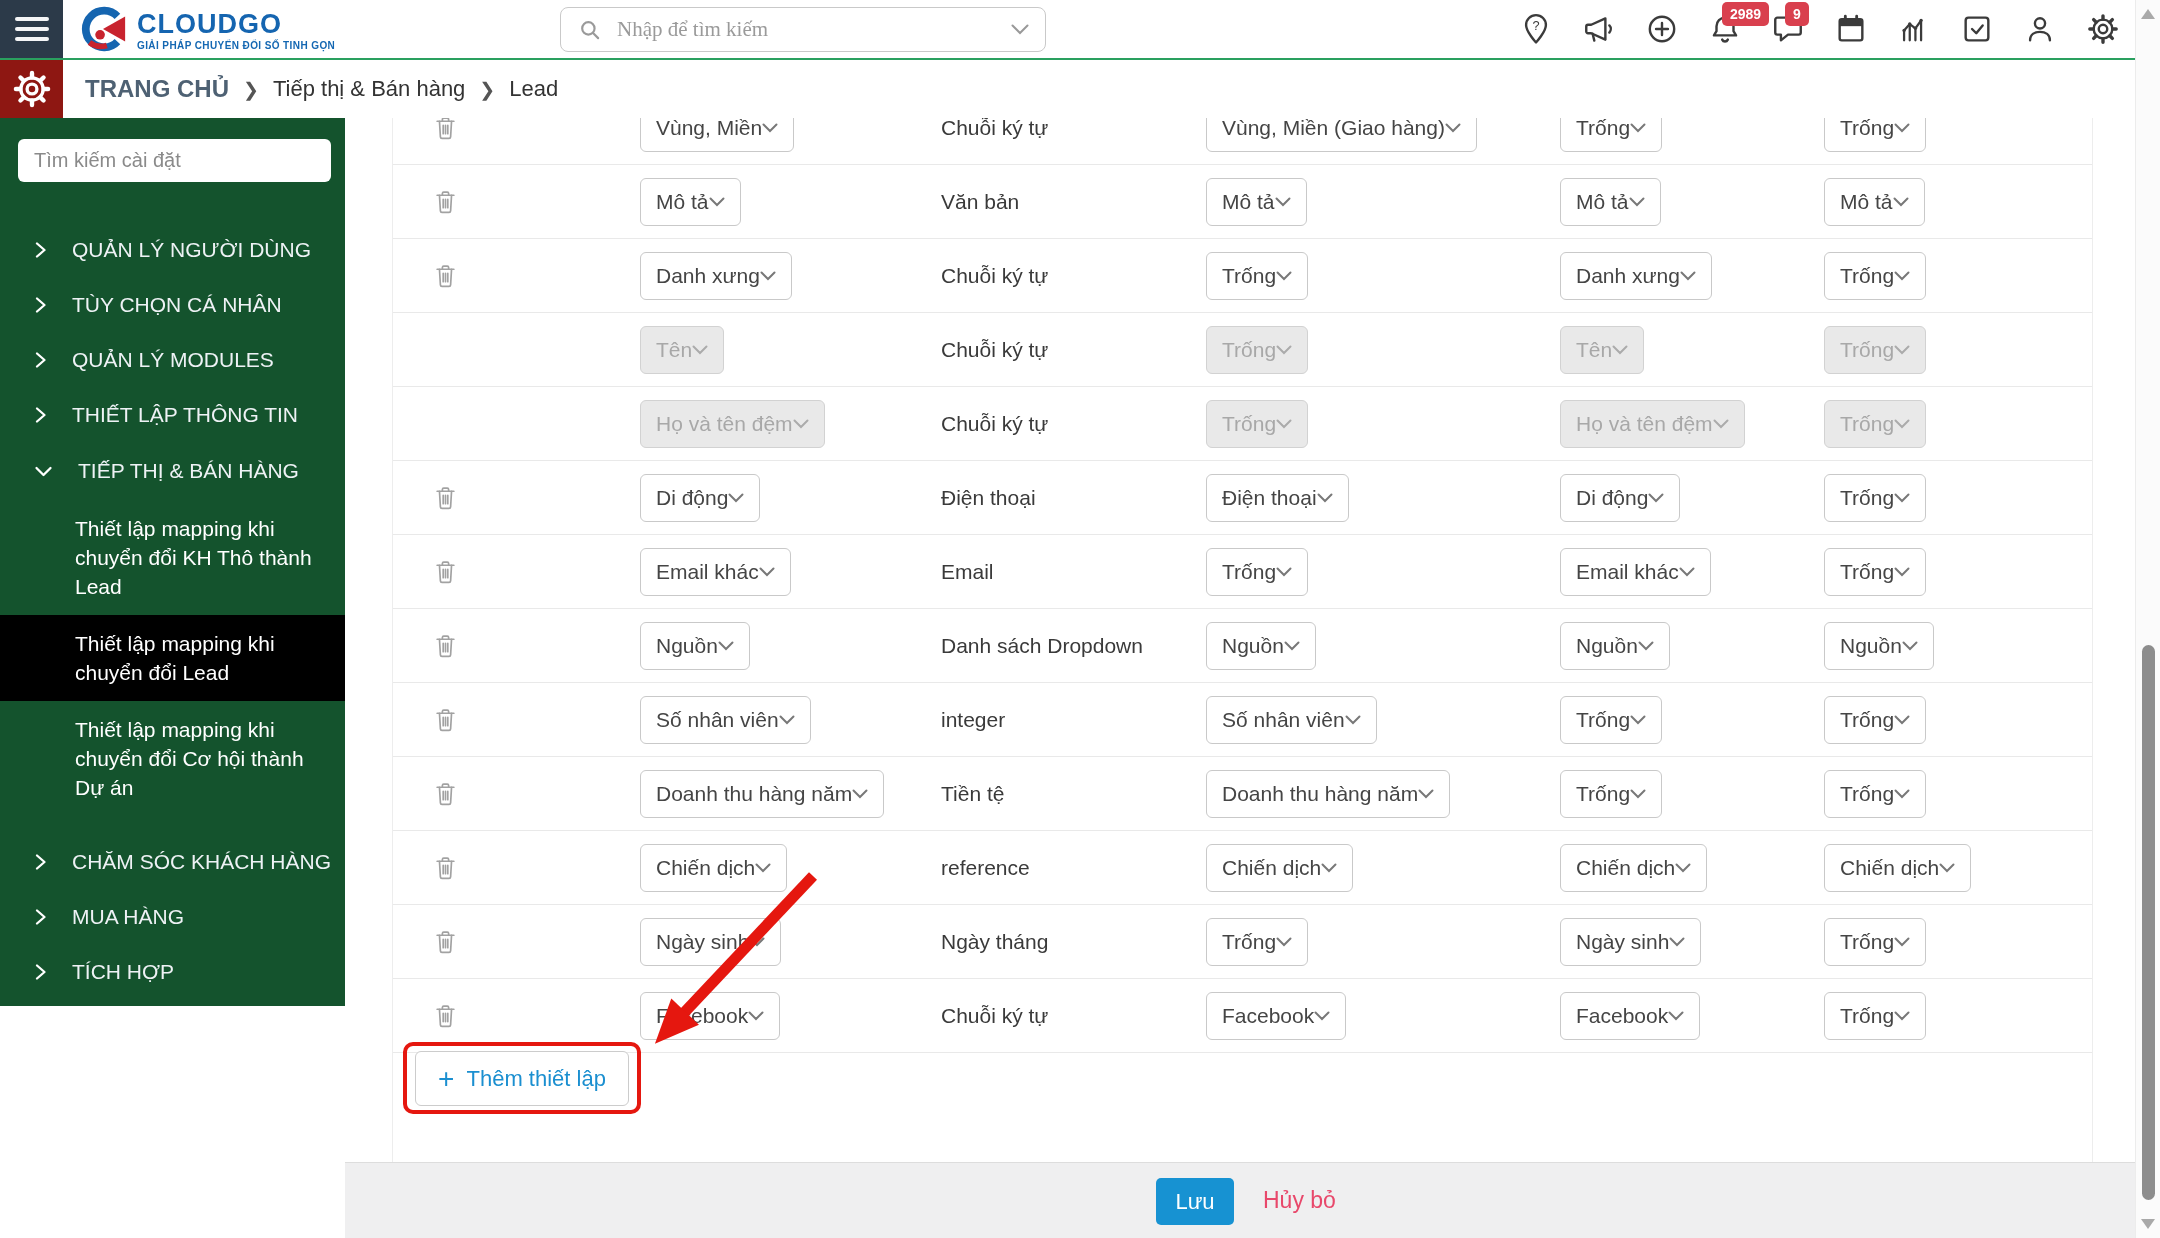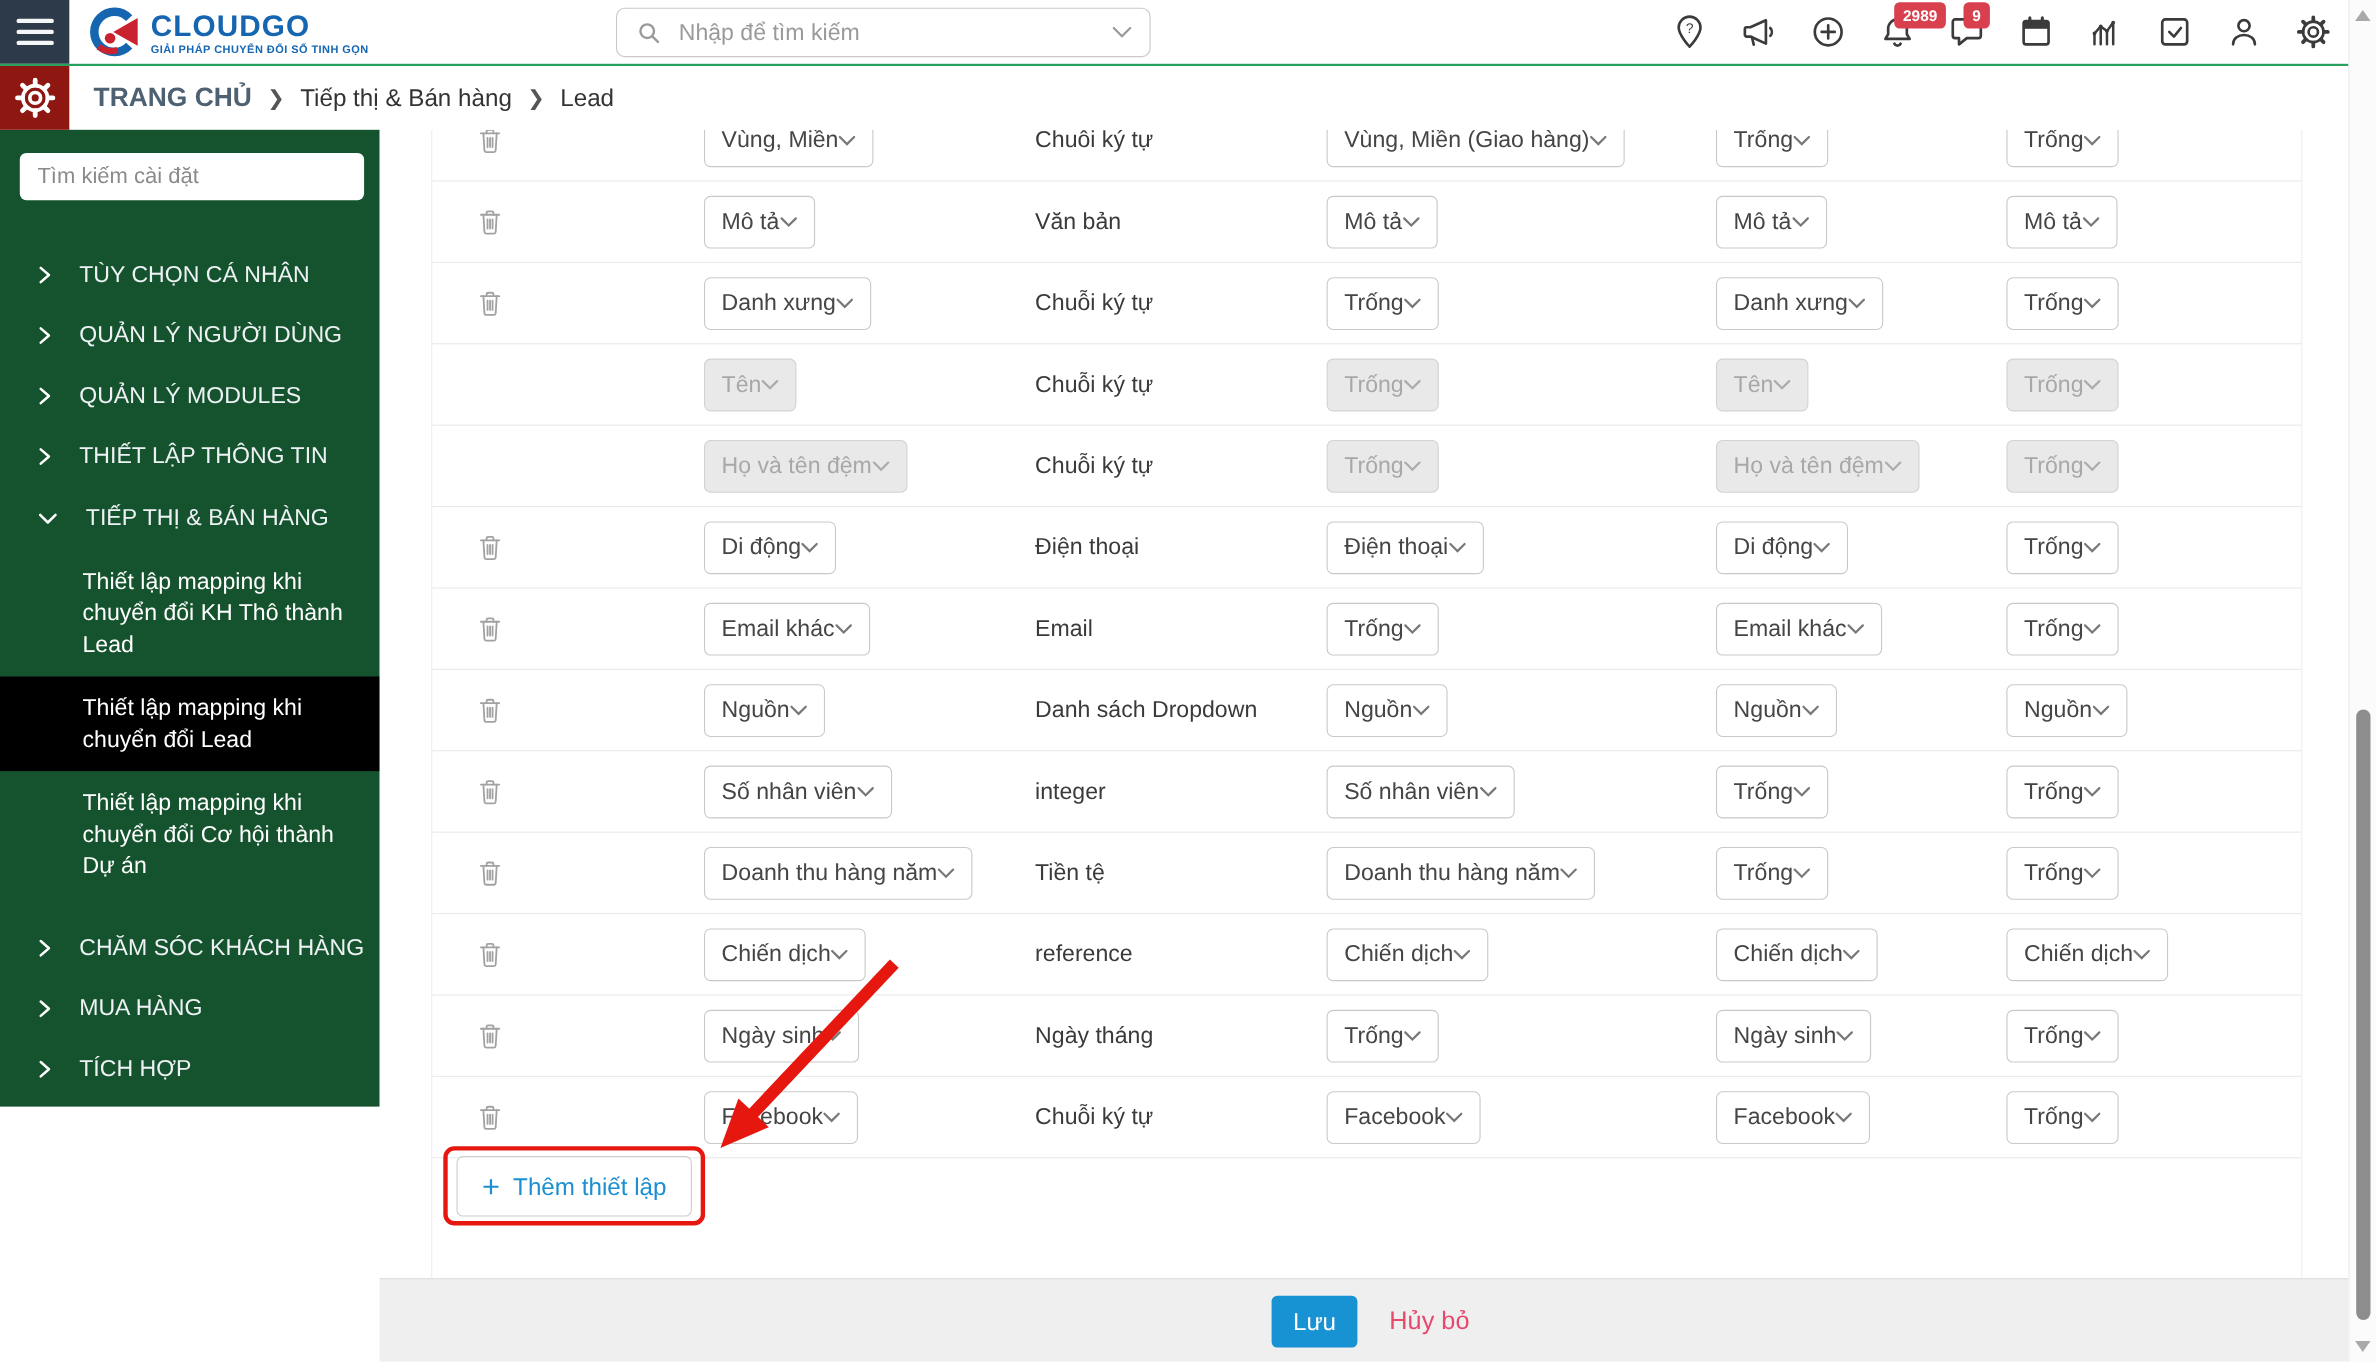--- a/index.html
+++ b/index.html
@@ -9,21 +9,21 @@
   .topbar{position:absolute;left:0;top:0;width:2160px;height:58px;background:#fff;z-index:10;}
   .hamburger{position:absolute;left:0;top:0;width:63px;height:58px;background:#2c3a49;
              display:flex;flex-direction:column;justify-content:center;align-items:center;gap:6px;cursor:pointer;}
   .hamburger i{display:block;width:34px;height:4px;background:#f5f6f7;border-radius:2px;}
   .logo{position:absolute;left:75px;top:4px;display:flex;align-items:center;gap:8px;}
   .logo-text .t1{font-size:27px;font-weight:bold;color:#1565b0;letter-spacing:1px;line-height:32px;}
   .logo-text .t2{font-size:10px;font-weight:bold;color:#1467b2;letter-spacing:.4px;}
   .hsearch{position:absolute;left:560px;top:7px;width:486px;height:45px;border:1.5px solid #c9c9c9;border-radius:8px;
            display:flex;align-items:center;padding:0 16px;gap:12px;box-sizing:border-box;background:#fff;}
   .hsearch input{border:none;outline:none;flex:1;font-size:21px;color:#0f766e;background:transparent;
-                 font-family:Liberation Sans, sans-serif;}
+                 font-family:Liberation Serif, serif;}
   .hsearch input::placeholder{color:#9a9a9a;}
   .hicons{position:absolute;right:40px;top:12px;display:flex;gap:29px;}
   .hicon{position:relative;width:34px;height:34px;cursor:pointer;}
   .hicon svg{width:34px;height:34px;}
   .badge{position:absolute;top:-10px;left:14px;background:#d9404e;color:#fff;font-size:14px;font-weight:bold;
          padding:1px 8px;border-radius:5px;line-height:22px;white-space:nowrap;}
   .greenline{position:absolute;left:0;top:58px;width:2160px;height:2px;background:#2aa05f;z-index:10;}
   
   .crumbbar{position:absolute;left:0;top:60px;width:2160px;height:58px;background:#fff;z-index:9;}
   .gearbox{position:absolute;left:0;top:0;width:63px;height:58px;background:#8e1712;display:flex;
@@ -216,29 +216,29 @@
 <div class="sidebar">
   <input class="sb-search" type="text" placeholder="Tìm kiếm cài đặt" style="">
   <div class="nav">
     <div id="nav-before">
         <div class="nav-item">
     <span style="line-height:0;">
       <svg width="15" height="20" viewBox="0 0 15 20" fill="none" stroke="#fff" stroke-width="2.3" stroke-linecap="round" stroke-linejoin="round">
               <polyline points="4 3.5 11.5 10 4 16.5"></polyline>
             </svg>
     </span>
+    <span class="lbl">QUẢN LÝ NGƯỜI DÙNG</span>
+  </div>
+        <div class="nav-item">
+    <span style="line-height:0;">
+      <svg width="15" height="20" viewBox="0 0 15 20" fill="none" stroke="#fff" stroke-width="2.3" stroke-linecap="round" stroke-linejoin="round">
+              <polyline points="4 3.5 11.5 10 4 16.5"></polyline>
+            </svg>
+    </span>
     <span class="lbl">TÙY CHỌN CÁ NHÂN</span>
-  </div>
-        <div class="nav-item">
-    <span style="line-height:0;">
-      <svg width="15" height="20" viewBox="0 0 15 20" fill="none" stroke="#fff" stroke-width="2.3" stroke-linecap="round" stroke-linejoin="round">
-              <polyline points="4 3.5 11.5 10 4 16.5"></polyline>
-            </svg>
-    </span>
-    <span class="lbl">QUẢN LÝ NGƯỜI DÙNG</span>
   </div>
         <div class="nav-item">
     <span style="line-height:0;">
       <svg width="15" height="20" viewBox="0 0 15 20" fill="none" stroke="#fff" stroke-width="2.3" stroke-linecap="round" stroke-linejoin="round">
               <polyline points="4 3.5 11.5 10 4 16.5"></polyline>
             </svg>
     </span>
     <span class="lbl">QUẢN LÝ MODULES</span>
   </div>
         <div class="nav-item">

